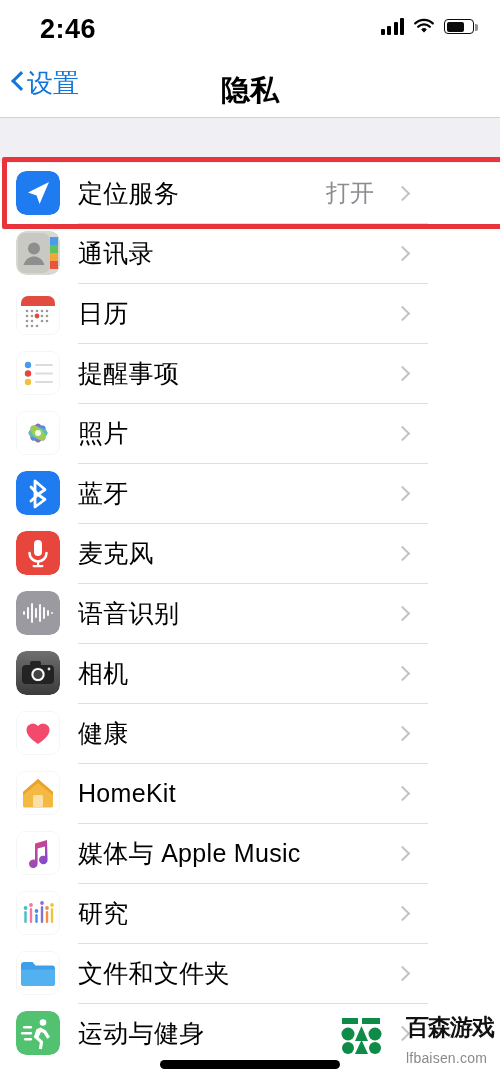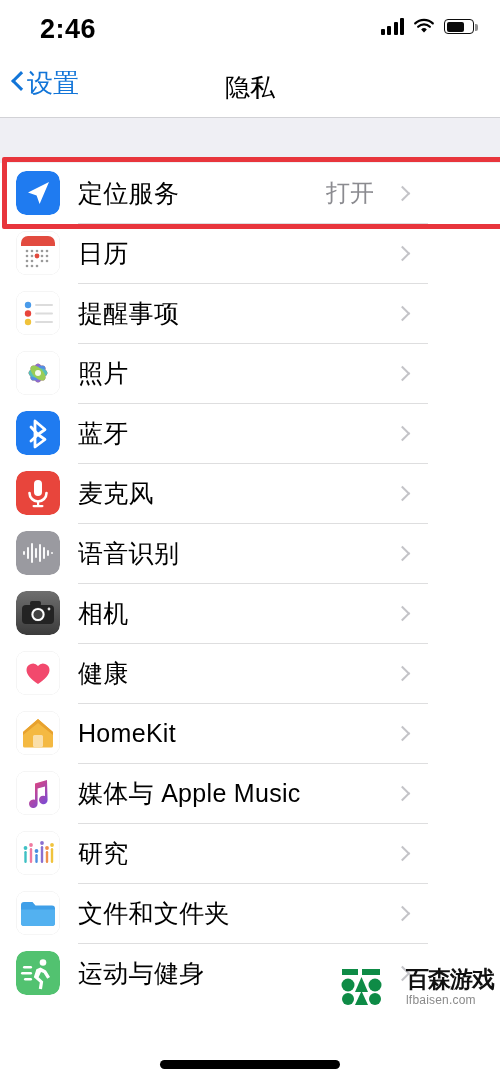--- a/index.html
+++ b/index.html
@@ -66,21 +66,21 @@
   }
   .chev-back::before {
     content: ""; position: absolute; left: 2px; top: 3px;
     width: 11px; height: 11px;
     border-left: 3.4px solid #1275d8; border-bottom: 3.4px solid #1275d8;
     transform: rotate(45deg);
   }
   .nav-back-label { font-size: 26px; color: #1275d8; line-height: 1; }
   .nav-title {
     position: absolute; left: 0; right: 0; top: 11px;
-    text-align: center; font-size: 25px; font-weight: normal; color: #000;
+    text-align: center; font-size: 29px; font-weight: bold; color: #000;
   }
   .nav-sep { position: absolute; top: 117px; left: 0; width: 500px; height: 1px; background: #d2d2d6; }
 
   
   .gap {
     position: absolute; top: 118px; left: 0;
     width: 500px; height: 45px;
     background: #efeff4;
   }
   .list {
@@ -146,29 +146,29 @@
     white-space: nowrap;
   }
   .home-indicator {
     position: absolute; left: 50%; transform: translateX(-50%);
     top: 1060px; width: 180px; height: 9px;
     background: #000; border-radius: 5px; z-index: 20;
   }
 
   
   .watermark {
-    position: absolute; right: 6px; top: 967px;
-    display: flex; align-items: center; gap: 22px; z-index: 40;
+    position: absolute; right: 6px; top: 1016px;
+    display: flex; gap: 22px; z-index: 40;
   }
   .wm-logo {
     width: 44px; height: 40px; position: relative; flex: none;
   }
   .wm-text { display: flex; flex-direction: column; line-height: 1; }
   .wm-title { font-size: 23px; font-weight: bold; color: #111; letter-spacing: -1px; }
-  .wm-sub { font-size: 12px; color: #8a8a8a; margin-top: 3px; letter-spacing: .2px; }
+  .wm-sub { font-size: 14px; color: #8a8a8a; margin-top: 12px; letter-spacing: .2px; }
 </style>
 </head>
 <body>
 
 <div id="phone">
 
   <div class="statusbar">
     <div class="status-time">2:46</div>
     <div class="status-right">
       <span class="bars">
@@ -210,20 +210,38 @@
         </div>
         <div class="row-label">定位服务</div>
         <div class="row-right">
           <span class="row-value">打开</span>
           <span class="chev"></span>
         </div>
       </div>
       <div class="row">
         <div class="icon-wrap">
           <svg class="ic" viewBox="0 0 44 44">
+            <rect width="44" height="44" rx="10" fill="#d8d8d2"></rect>
+            <rect x="2" y="2" width="32" height="40" rx="7" fill="#c9c9c3"></rect>
+            <circle cx="18" cy="17.5" r="6" fill="#8e8e8e"></circle>
+            <path d="M7.5 34c1.8-6 6-8.6 10.5-8.6S26.7 28 28.5 34z" fill="#8e8e8e"></path>
+            <rect x="34" y="6" width="8" height="8" fill="#4a9bea"></rect>
+            <rect x="34" y="14" width="8" height="8" fill="#5ec15e"></rect>
+            <rect x="34" y="22" width="8" height="8" fill="#f2a33c"></rect>
+            <rect x="34" y="30" width="8" height="8" fill="#e8543f"></rect>
+          </svg>
+        </div>
+        <div class="row-label">通讯录</div>
+        <div class="row-right">
+          <span class="chev"></span>
+        </div>
+      </div>
+      <div class="row">
+        <div class="icon-wrap">
+          <svg class="ic" viewBox="0 0 44 44">
             <rect width="44" height="44" rx="10" fill="#fff" stroke="#ececec"></rect>
             <path d="M5 12a7 7 0 0 1 7-7h20a7 7 0 0 1 7 7v3H5z" fill="#e24b3f"></path>
             <g fill="#9a9a9a">
               <circle cx="11" cy="20" r="1.3"></circle>
               <circle cx="16" cy="20" r="1.3"></circle>
               <circle cx="21" cy="20" r="1.3"></circle>
               <circle cx="26" cy="20" r="1.3"></circle>
               <circle cx="31" cy="20" r="1.3"></circle>
               <circle cx="11" cy="25" r="1.3"></circle>
               <circle cx="16" cy="25" r="1.3"></circle>

